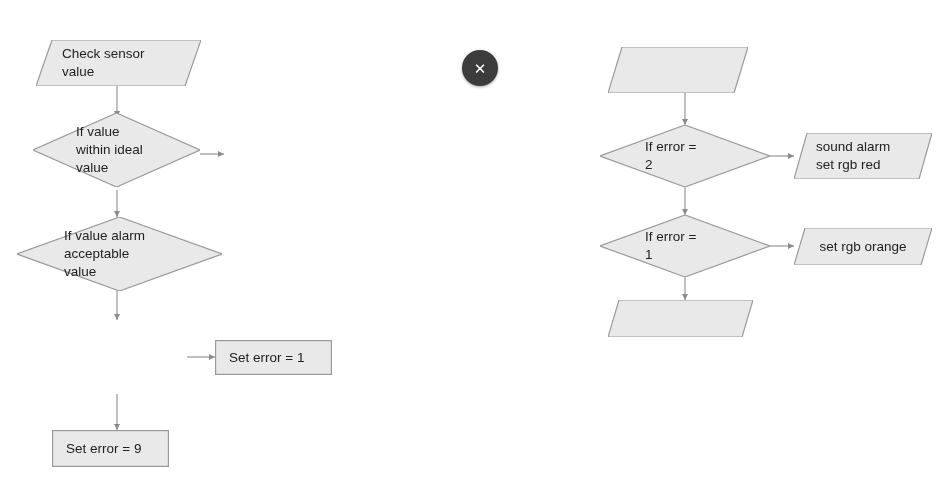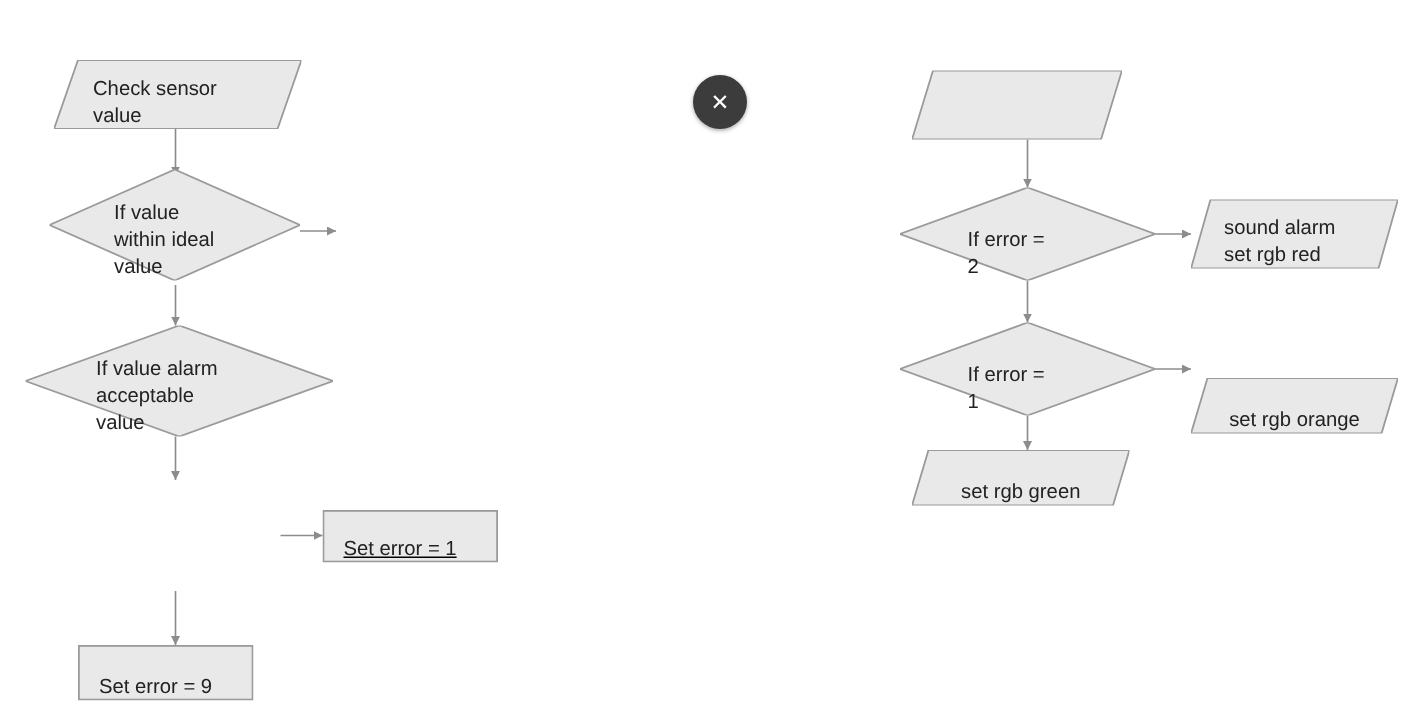--- a/index.html
+++ b/index.html
@@ -24,21 +24,21 @@
   .svg-layer {
     position: absolute;
     left: 0; top: 0;
     width: 944px;
     height: 484px;
   }
   .node {
     position: absolute;
     box-sizing: border-box;
     display: flex;
-    align-items: flex-end;
+    align-items: center;
   }
   .node .shape {
     position: absolute;
     left: 0; top: 0;
     width: 100%;
     height: 100%;
   }
   .node .label {
     position: relative;
     z-index: 2;
@@ -123,21 +123,21 @@
   <div class="node" style="left:17px; top:217px; width:205px; height:74px; padding-left:47px;">
     <svg class="shape" viewBox="0 0 205 74" preserveAspectRatio="none">
       <polygon points="102.5,0 205,37 102.5,74 0,37" fill="#e9e9e9" stroke="#9a9a9a" stroke-width="1.2"></polygon>
     </svg>
     <span class="label label-left">If value alarm
 acceptable
 value</span>
   </div>
 
 
-  <div class="node" style="left:215px; top:340px; width:117px; height:35px; padding-left:14px;text-decoration:underline;">
+  <div class="node" style="left:215px; top:340px; width:117px; height:35px; padding-left:14px;">
     <svg class="shape" viewBox="0 0 117 35" preserveAspectRatio="none">
       <rect x="0.6" y="0.6" width="115.8" height="33.8" fill="#e9e9e9" stroke="#9a9a9a" stroke-width="1.2"></rect>
     </svg>
     <span class="label label-left">Set error = 1</span>
   </div>
 
   <div class="node" style="left:52px; top:430px; width:117px; height:37px; padding-left:14px;">
     <svg class="shape" viewBox="0 0 117 37" preserveAspectRatio="none">
       <rect x="0.6" y="0.6" width="115.8" height="35.8" fill="#e9e9e9" stroke="#9a9a9a" stroke-width="1.2"></rect>
     </svg>
@@ -171,27 +171,26 @@
   </div>
 
   <div class="node" style="left:600px; top:215px; width:170px; height:62px; padding-left:45px;">
     <svg class="shape" viewBox="0 0 170 62" preserveAspectRatio="none">
       <polygon points="85,0 170,31 85,62 0,31" fill="#e9e9e9" stroke="#9a9a9a" stroke-width="1.2"></polygon>
     </svg>
     <span class="label label-left">If error =
 1</span>
   </div>
 
-  <div class="node" style="left:794px; top:228px; width:138px; height:37px;margin-top:24px;">
+  <div class="node" style="left:794px; top:228px; width:138px; height:37px;">
     <svg class="shape" viewBox="0 0 138 37" preserveAspectRatio="none">
       <polygon points="11,0 138,0 127,37 0,37" fill="#e9e9e9" stroke="#9a9a9a" stroke-width="1.2"></polygon>
     </svg>
     <span class="label label-center">set rgb orange</span>
   </div>
 
   <div class="node" style="left:608px; top:300px; width:145px; height:37px;">
     <svg class="shape" viewBox="0 0 145 37" preserveAspectRatio="none">
       <polygon points="11,0 145,0 134,37 0,37" fill="#e9e9e9" stroke="#9a9a9a" stroke-width="1.2"></polygon>
     </svg>
-    <span class="label label-center">set rgb green</span>
   </div>
 
 </div>
 
 </body></html>

